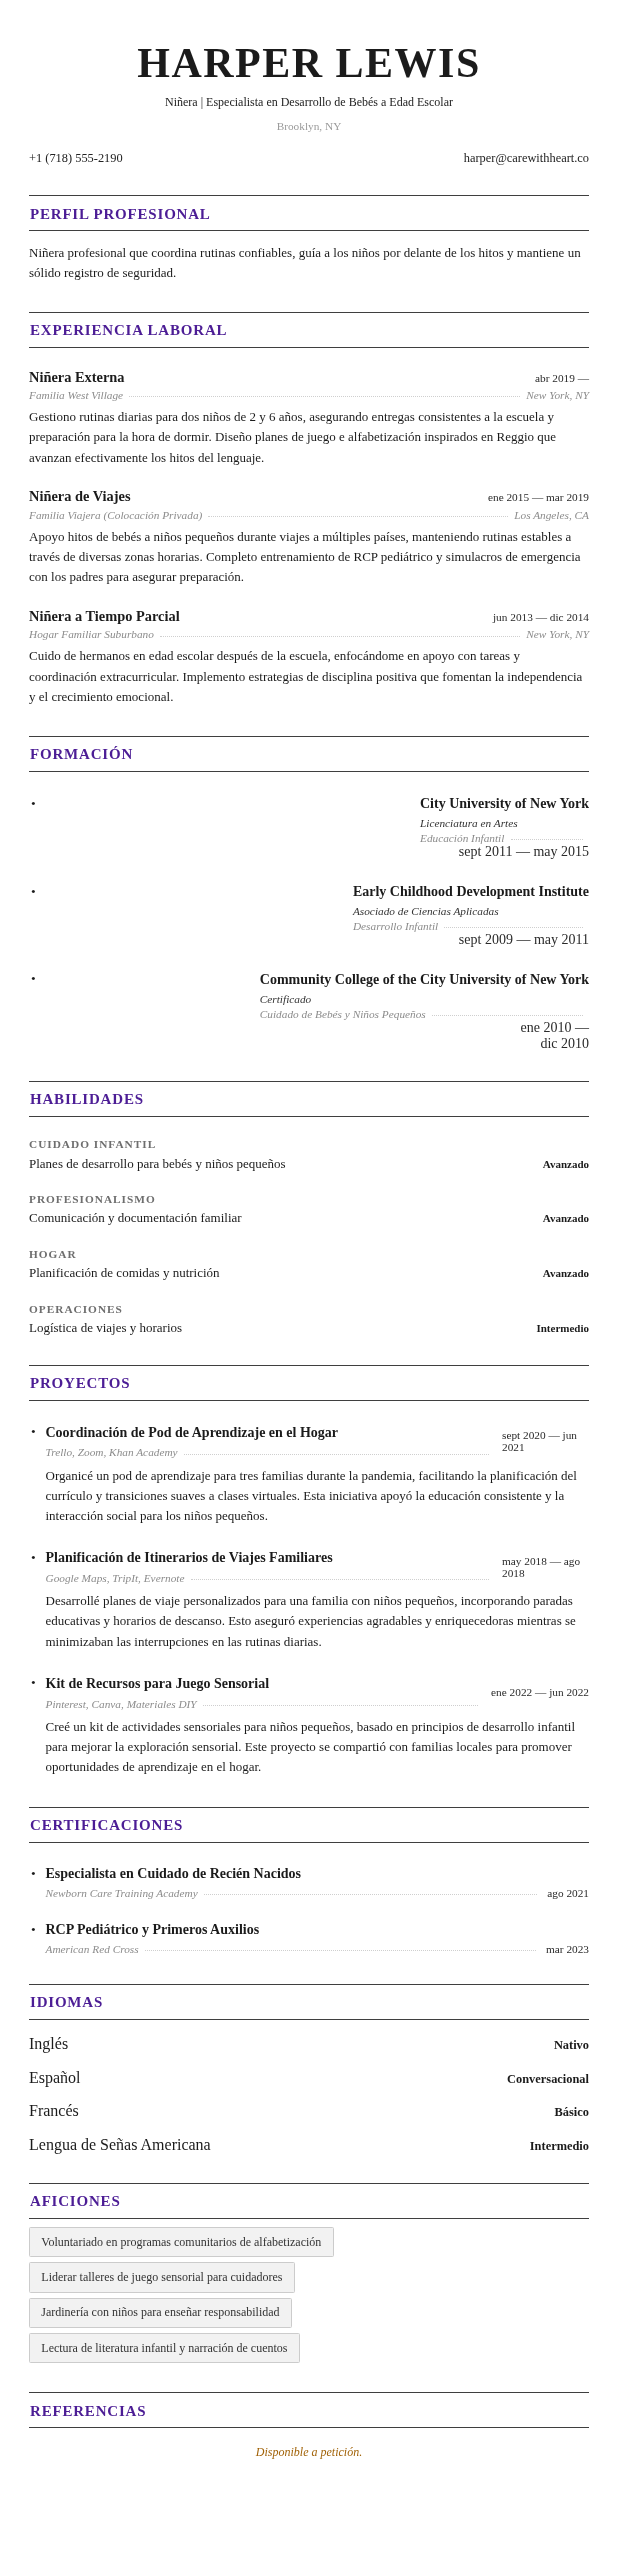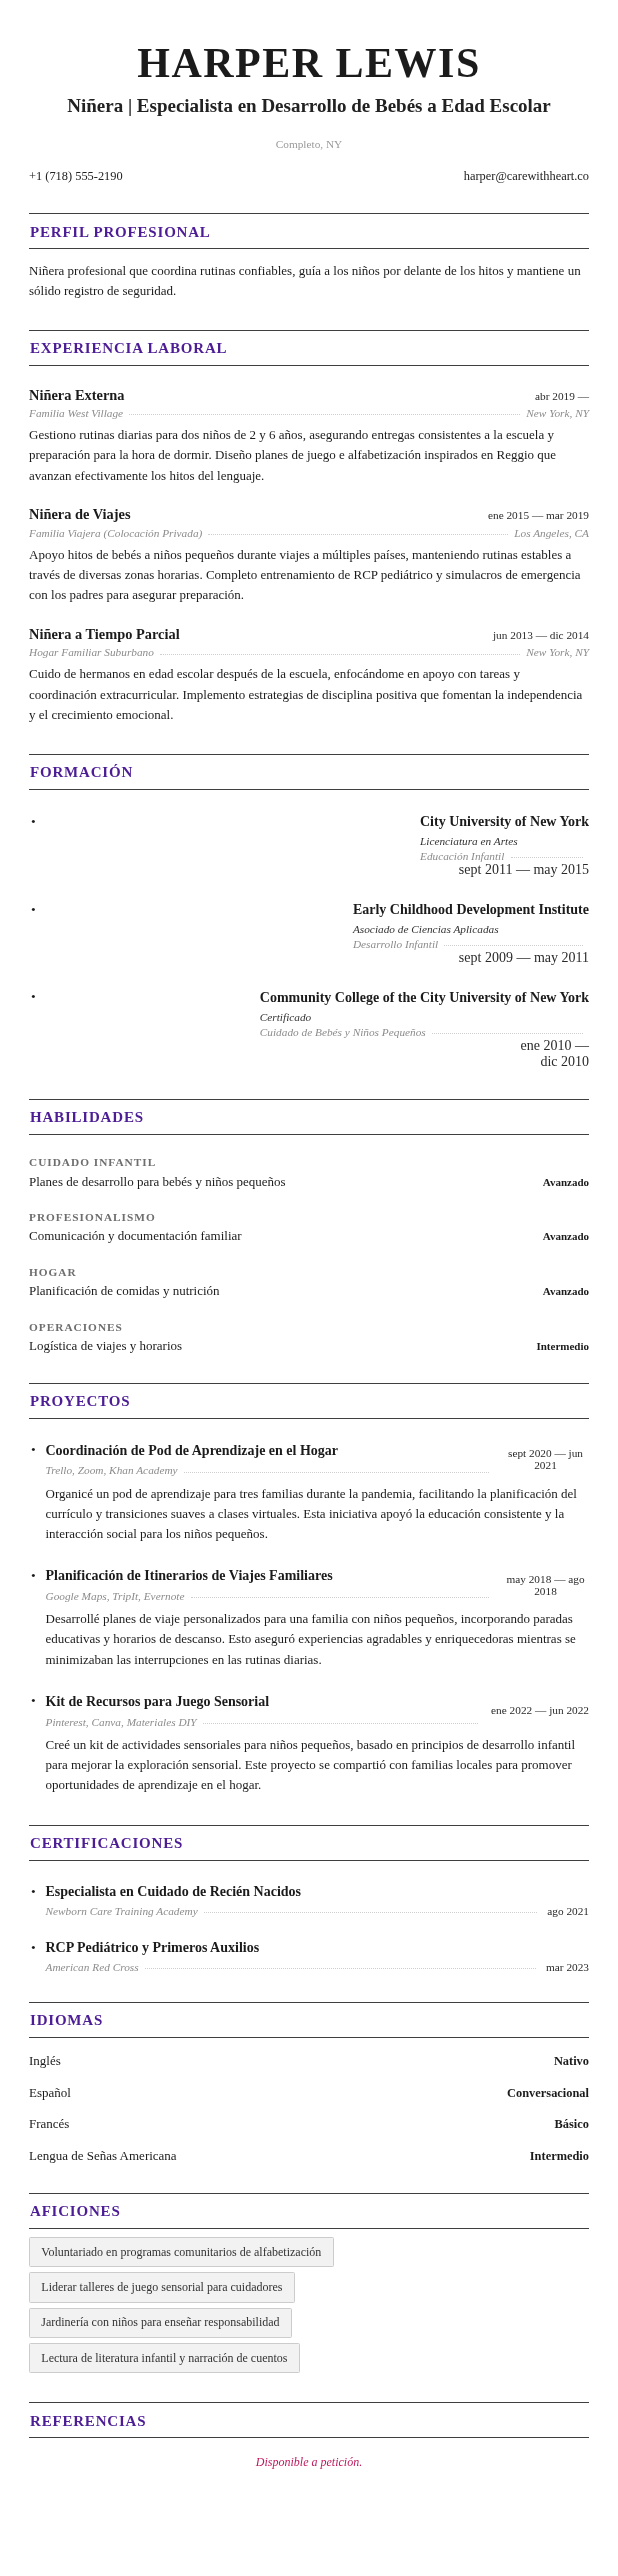--- a/index.html
+++ b/index.html
@@ -11,21 +11,21 @@
     color:#1b1b1b;
     padding:28px 29px 20.6px;
   }
 
   
   .hdr { text-align:center; }
   .hdr h1 {
     font-size:42px; font-weight:700; letter-spacing:1.5px;
     line-height:1.05; margin:13.4px 0 9.3px;
   }
-  .hdr .cand-title { font-size:19px; color:#222; margin-bottom:21px;font-weight:bold; }
+  .hdr .cand-title { font-size:12px; color:#222; margin-bottom:10px; }
   .hdr .cand-loc   { font-size:11.3px; color:#9a9a9a; margin-bottom:19.6px; }
   .contact-row {
     display:flex; justify-content:space-between; align-items:baseline;
     font-size:12.4px; color:#222; margin-bottom:5.2px; text-align:left;
   }
 
   
   .sec h2 {
     margin-top:29px;
     border-top:1px solid #3f3f3f;
@@ -75,64 +75,64 @@
   .skill-row { display:flex; justify-content:space-between; align-items:baseline;gap:32px; }
   .skill-name { font-size:13px; }
   .skill-level { font-size:11px; font-weight:700; white-space:nowrap; margin-left:9.3px; }
 
   
   .proj-head { display:flex; align-items:center; }
   .proj-left { flex:1 1 auto; min-width:0; }
   .proj-title { font-size:14px; font-weight:700; line-height:1.32; }
   .proj-tools-row { display:flex; align-items:baseline; margin-top:4.1px; }
   .proj-tools { font-size:11.3px; font-style:italic; color:#8c8c8c; }
-  .proj-dates { font-size:11.3px; color:#2a2a2a; text-align:center; margin-left:7.2px; }
+  .proj-dates { font-size:11.3px; color:#2a2a2a; text-align:left; margin-left:7.2px; }
   .proj-list > .bullet-item:nth-child(1) .proj-dates,
   .proj-list > .bullet-item:nth-child(2) .proj-dates { max-width:87px; }
   .proj p { font-size:13px; line-height:1.56; margin-top:7.2px; }
 
   
   .cert-title { font-size:14px; font-weight:700; }
   .cert-row { display:flex; align-items:baseline; margin-top:5.2px; }
   .cert-issuer { font-size:11.3px; font-style:italic; color:#8c8c8c; }
   .cert-date { font-size:11.3px; color:#2a2a2a; white-space:nowrap; margin-left:4px; }
 
   
   .lang-row {
     display:flex; justify-content:space-between; align-items:baseline;
     margin-top:15.5px;
   }
-  .lang-name { font-size:13px; }
+  .lang-name { font-size:16px; }
   .lang-level { font-size:12.4px; font-weight:700; }
 
   
   .chips { display:flex; flex-direction:column; align-items:flex-start; gap:5px; margin-top:8px; }
   .chip {
     font-size:12px; color:#333;
     background:var(--chip-bg, #f2f2f2);
     border:0.5px solid var(--chip-border, #cccccc);
     border-radius:1.5px;
     padding:6.7px 11.3px;
   }
 
   
   .ref-note {
     margin-top:16.5px; text-align:center;
-    font-size:12px; font-style:italic; color:#be185d;
+    font-size:12px; font-style:italic; color:#a16207;
   }
 </style>
 </head>
 <body>
 
 <div class="page">
 
   <header class="hdr">
     <h1>HARPER LEWIS</h1>
     <div class="cand-title">Niñera | Especialista en Desarrollo de Bebés a Edad Escolar</div>
-    <div class="cand-loc">Completo, NY</div>
+    <div class="cand-loc">Brooklyn, NY</div>
     <div class="contact-row">
       <span>+1 (718) 555-2190</span>
       <span>harper@carewithheart.co</span>
     </div>
   </header>
 
   <section class="sec">
     <h2>PERFIL PROFESIONAL</h2>
     <p class="para">Niñera profesional que coordina rutinas confiables, guía a los niños por delante de los hitos y mantiene un sólido registro de seguridad.</p>
   </section>

